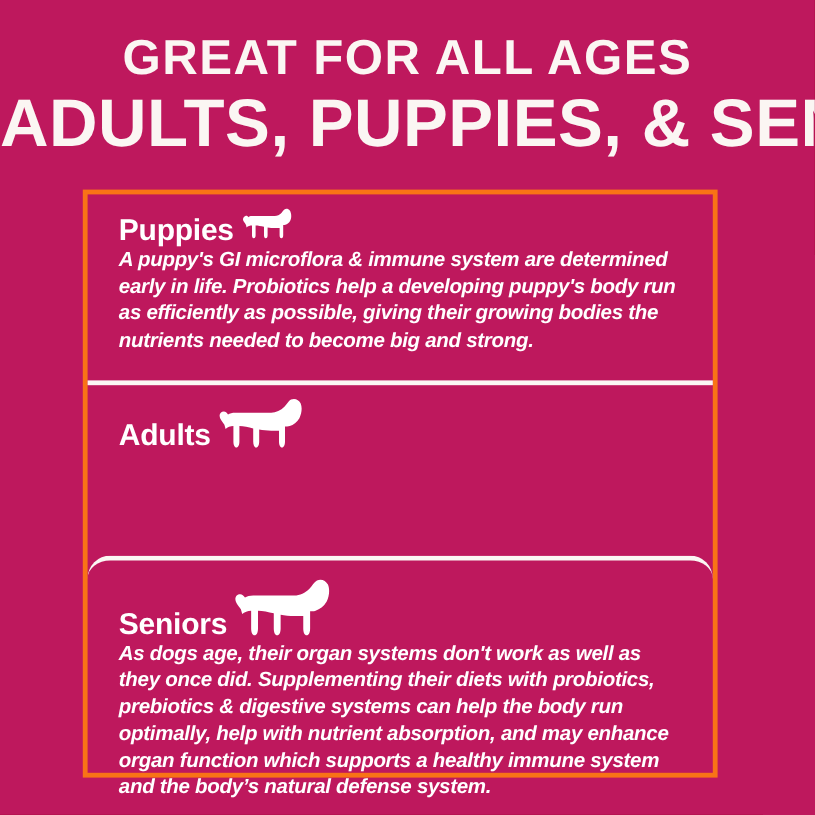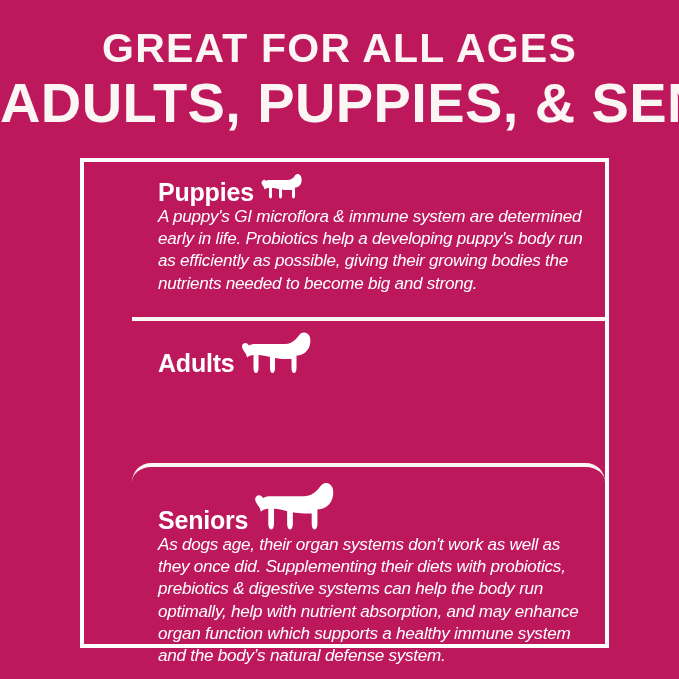--- a/index.html
+++ b/index.html
@@ -42,27 +42,26 @@
   }
   .headline-line-2 {
     font-size: 56px;
     margin-top: 6px;
     letter-spacing: 0.4px;
   }
 
   
   .panel {
     position: absolute;
-    left: 80px;
+    left: 69px;
     top: 158px;
     width: 529px;
     height: 490px;
-    border: 4px solid #ffffff;
+    border: 4px solid #f97316;
     box-sizing: border-box;
-    padding-left: 48px;
   }
 
   .section {
     position: relative;
     box-sizing: border-box;
     padding: 0 22px 0 26px;
   }
   .section + .section {
     border-top: 4px solid #FBF6F3;
   }
@@ -81,21 +80,21 @@
   }
   .dog-icon {
     display: block;
     flex: none;
   }
   .dog-icon svg { display: block; }
 
   .section-body {
     color: #FFFFFF;
     font-style: italic;
-    font-weight: normal;
+    font-weight: bold;
     font-size: 17.1px;
     line-height: 1.30;
     letter-spacing: -0.25px;
     margin-top: 1px;
   }
 
   
   .sec-puppies { height: 155px; padding-top: 10px; }
   .sec-puppies .dog-icon { margin-bottom: 2px; }
 

